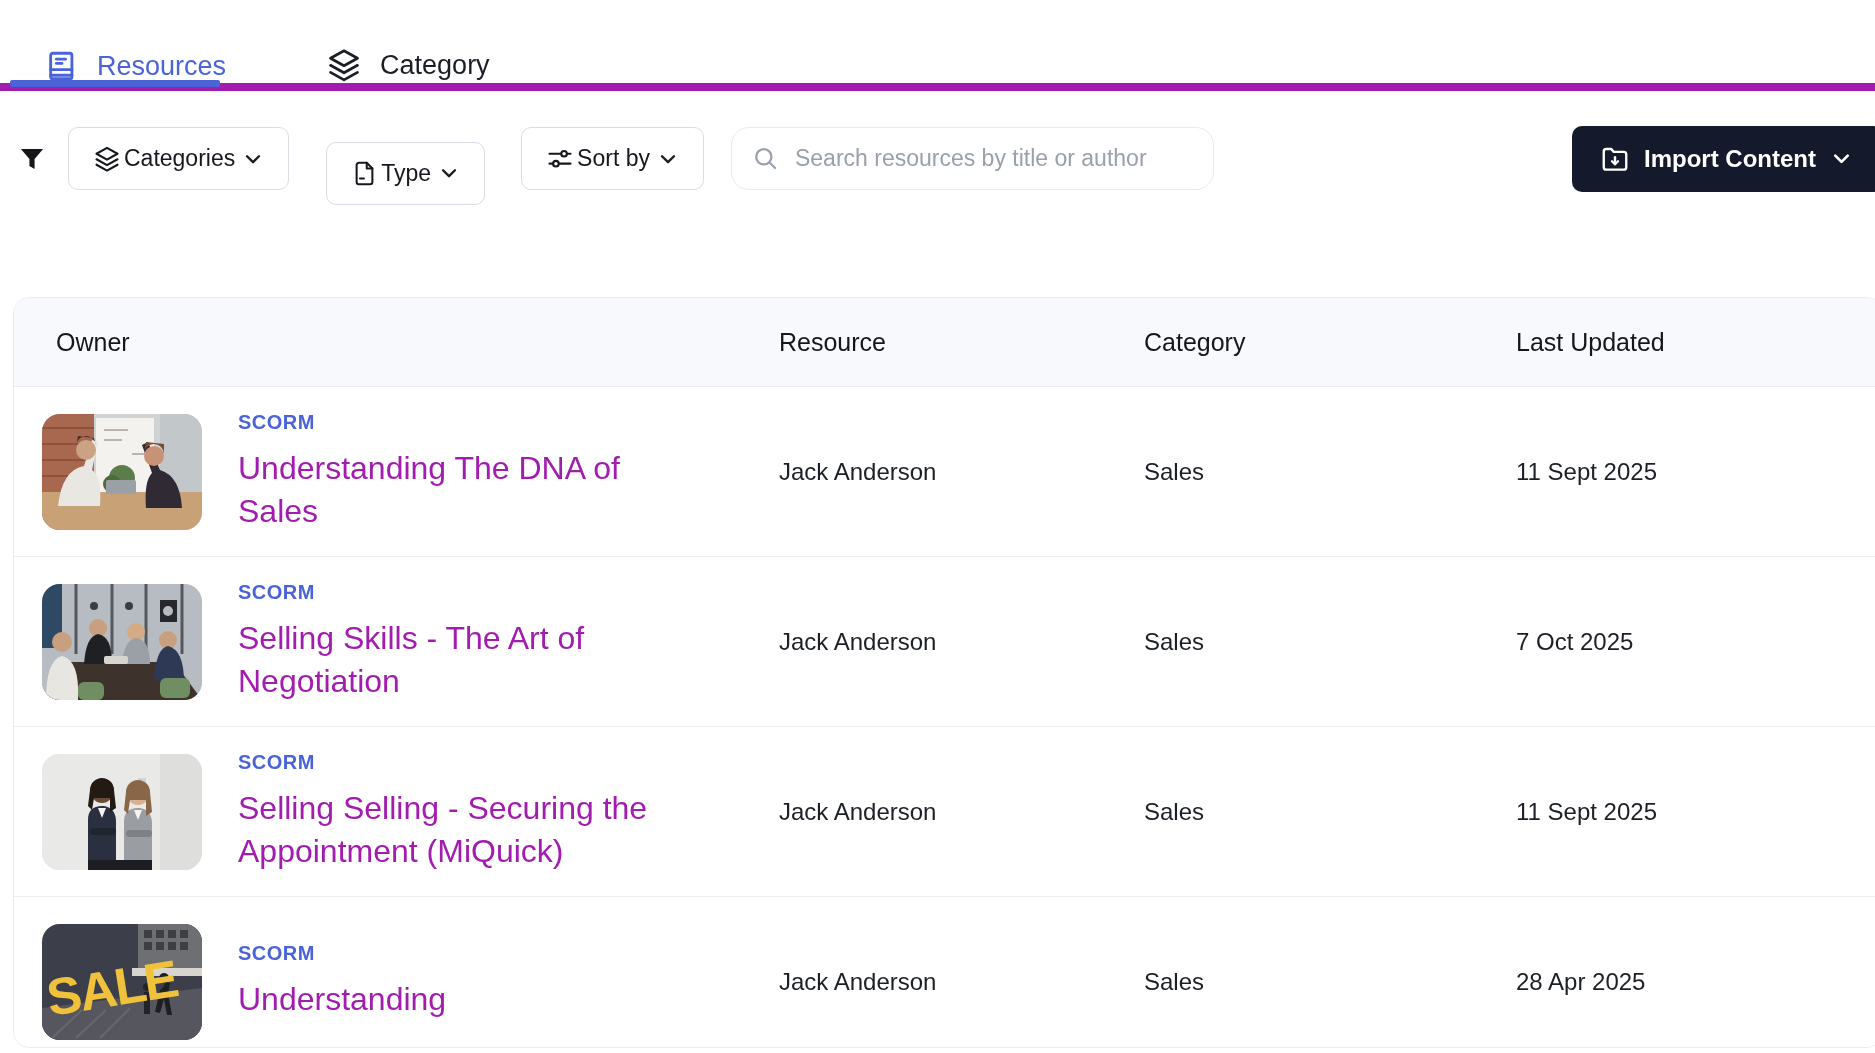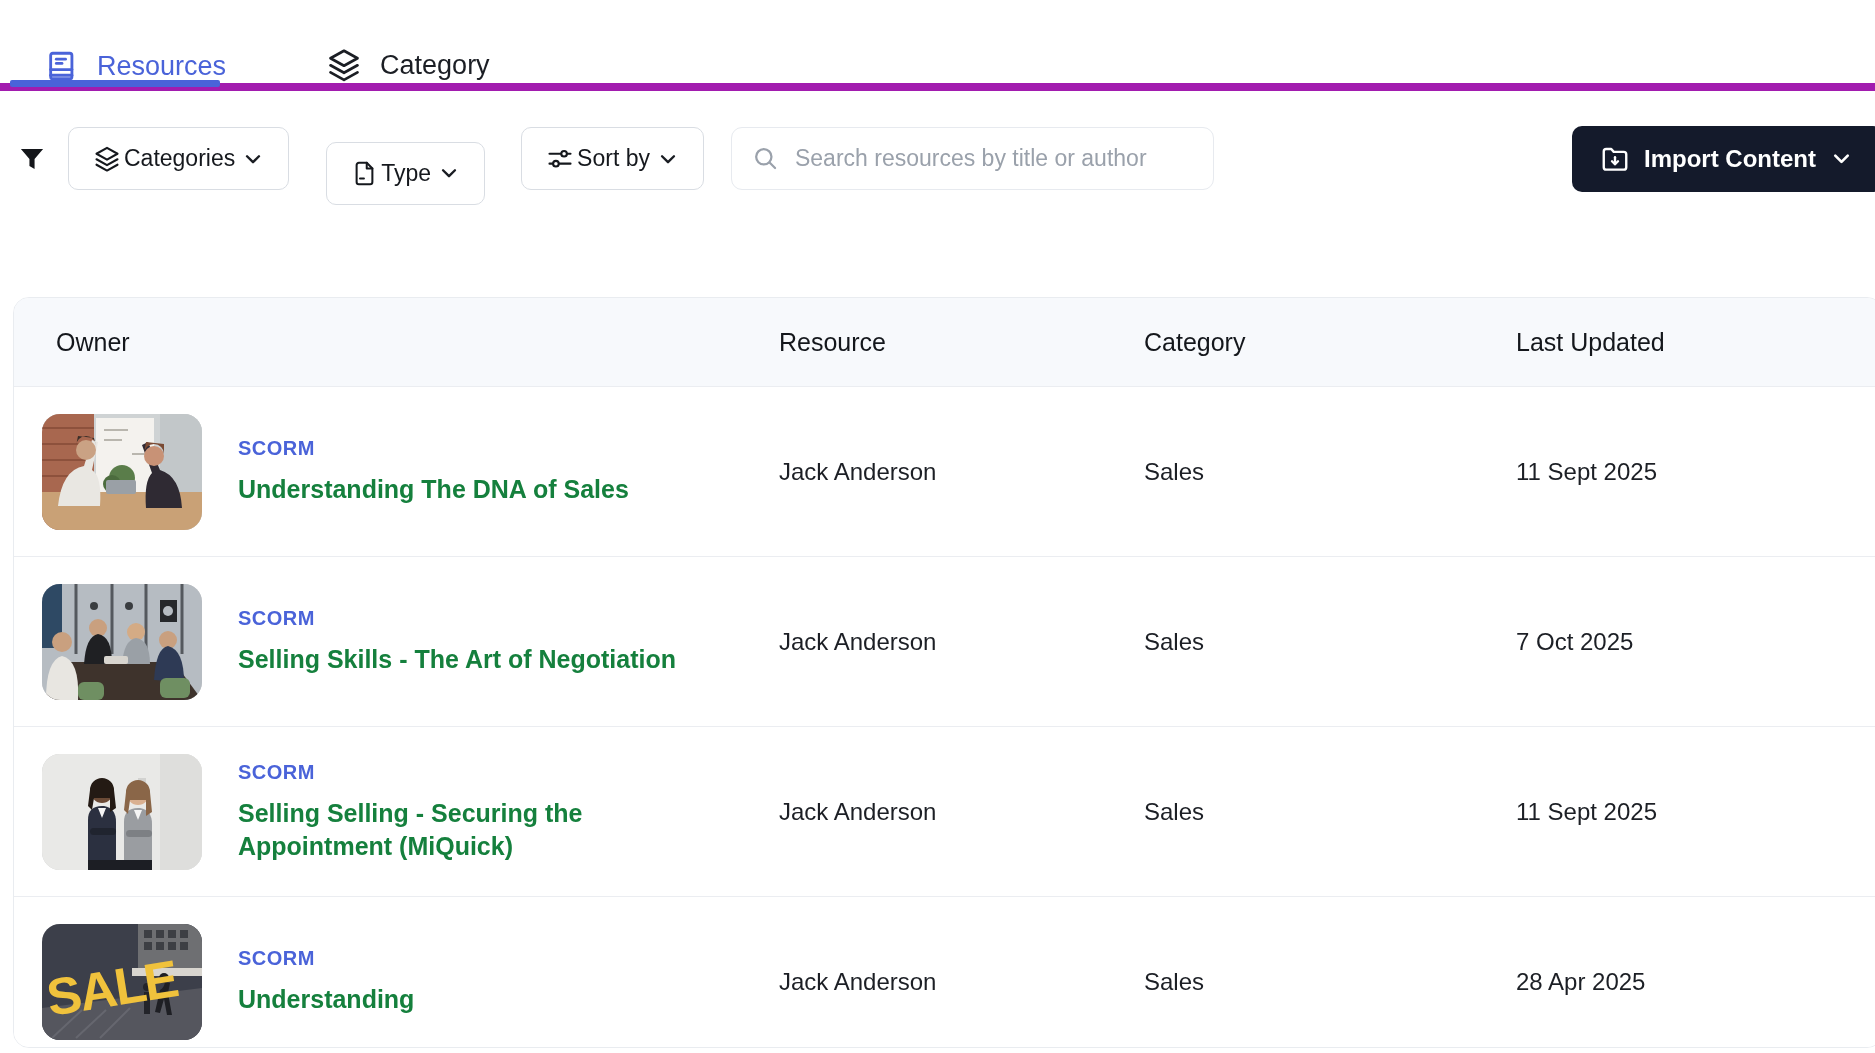--- a/index.html
+++ b/index.html
@@ -32,21 +32,21 @@
     display:flex;align-items:center;height:63px;padding:0 24px;gap:3px;
     border:1.5px solid var(--border);border-radius:10px;background:#fff;
     font-size:23px;color:#15181d;cursor:pointer;
   }
   .pill-btn .chev{margin-left:4px;color:#1a1d23;}
   .btn-categories{margin-left:22px;}
   .btn-type{margin-left:37px;margin-top:29px;}
   .btn-sort{margin-left:36px;align-items:center;}
   .search-box{
     display:flex;align-items:center;margin-left:27px;width:483px;height:63px;
-    border:1.5px solid var(--border-light);border-radius:11px;padding:4px 20px;gap:14px;background:#fff;
+    border:1.5px solid var(--border-light);border-radius:18px;padding:4px 20px;gap:14px;background:#fff;
   }
   .search-box input{
     border:none;outline:none;flex:1;font-size:23px;color:#30343b;background:transparent;
     font-family:"Liberation Sans",sans-serif;
   }
   .search-box input::placeholder{color:var(--muted);}
   .import-btn{
     display:flex;align-items:center;gap:14px;margin-left:auto;margin-right:-8px;
     height:66px;padding:0 30px 0 28px;border:none;border-radius:10px;
     background:var(--import-bg);color:#fff;font-size:24px;font-weight:700;cursor:pointer;
@@ -67,21 +67,21 @@
   .thead .th:nth-child(4){padding-left:8px;}
   .trow{
     display:grid;grid-template-columns:765px 365px 364px 1fr;
     height:170px;align-items:center;border-top:1px solid #ebedf1;
     font-size:24px;color:#1c1f25;cursor:pointer;background:#fff;
   }
   .trow:first-of-type{border-top:none;}
   .cell-resource{display:flex;align-items:center;padding-left:28px;}
   .thumb{width:160px;height:116px;border-radius:18px;overflow:hidden;flex:0 0 160px;margin-right:36px;background:#ccc;}
   .res-text .scorm{font-size:20px;font-weight:700;letter-spacing:.5px;color:var(--accent);margin-bottom:13px;}
-  .res-text .title{font-size:25px;font-weight:700;color:#15803d;line-height:1.32;max-width:470px;}
+  .res-text .title{font-size:32px;font-weight:400;color:#a21caf;line-height:1.32;max-width:470px;}
   .cell-date{padding-left:8px;}
 </style>
 </head>
 <body>
 
 <div class="tabbar">
   <div class="tab resources">
     <span>
       <svg width="34" height="34" viewBox="0 0 24 24" fill="none" stroke="currentColor" stroke-width="2" stroke-linecap="round" stroke-linejoin="round">
         <path d="M5.5 3h12a1.5 1.5 0 0 1 1.5 1.5v15A1.5 1.5 0 0 1 17.5 21h-12A1.5 1.5 0 0 1 4 19.5v-15A1.5 1.5 0 0 1 5.5 3z"></path>

